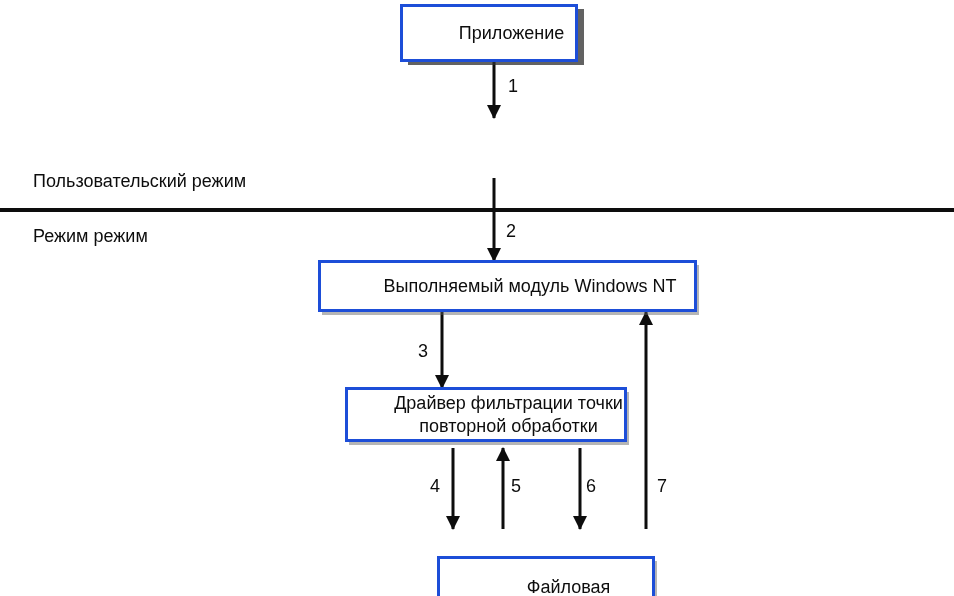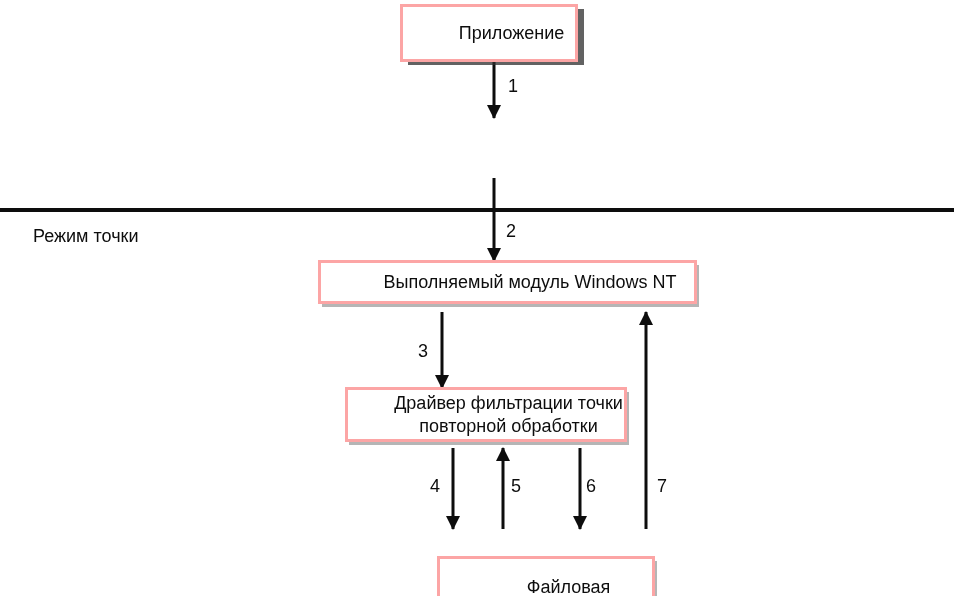--- a/index.html
+++ b/index.html
@@ -12,38 +12,38 @@
     width: 954px;
     height: 596px;
     background: #ffffff;
     font-family: "Liberation Sans", sans-serif;
     color: #0d0d0d;
     overflow: hidden;
   }
   .node {
     position: absolute;
     box-sizing: border-box;
-    border: 3px solid #fca5a5;
+    border: 3px solid #1d4ed8;
     background: #ffffff;
     display: flex;
     flex-direction: column;
     align-items: center;
     justify-content: center;
     text-align: center;
     font-size: 18px;
     line-height: 1.25;
     z-index: 2;
     padding-left: 45px;
   }
   .shadow-strong { box-shadow: 7px 4px 0 -1px rgba(45,45,45,0.75); }
   .shadow-soft   { box-shadow: 3px 4px 0 -1px rgba(90,90,90,0.45); }
 
   .node-app    { left: 400px; top:   4px; width: 178px; height: 58px; }
   .node-win32  { left: 401px; top: 117px; width: 191px; height: 61px; }
-  .node-exec   { left: 318px; top: 260px; width: 379px; height: 44px; }
+  .node-exec   { left: 318px; top: 260px; width: 379px; height: 52px; }
   .node-filter { left: 345px; top: 387px; width: 282px; height: 55px; }
   .node-ntfs   { left: 437px; top: 556px; width: 218px; height: 62px; gap: 40px; }
 
   .divider {
     position: absolute;
     left: 0; top: 208px;
     width: 954px; height: 4px;
     background: #0d0d0d;
     z-index: 1;
   }
@@ -107,22 +107,23 @@
     <span>Приложение</span>
   </div>
 
   <div class="arrow dir-down arrow-1">
     <span class="shaft"></span>
     <span class="head"></span>
   </div>
   <div class="arrow-label arrow-label-1">1</div>
 
 
+  <div class="region-label region-user">Пользовательский режим</div>
   <div class="divider"></div>
-  <div class="region-label region-kernel">Режим точки</div>
+  <div class="region-label region-kernel">Режим режим</div>
 
   <div class="arrow dir-down arrow-2">
     <span class="shaft"></span>
     <span class="head"></span>
   </div>
   <div class="arrow-label arrow-label-2">2</div>
 
   <div class="node node-exec shadow-soft">
     <span>Выполняемый модуль Windows NT</span>
   </div>

